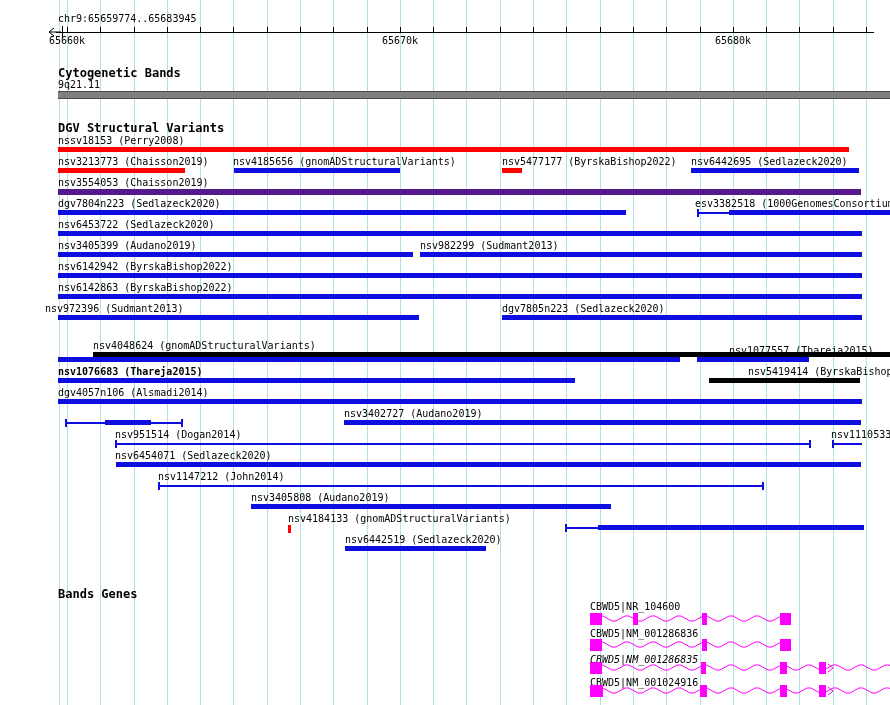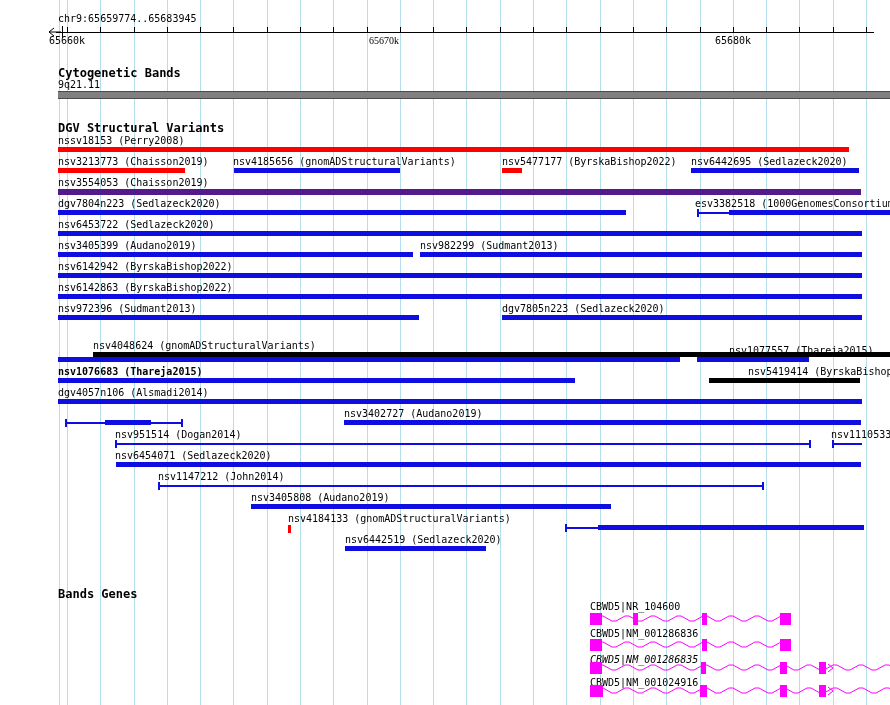--- a/index.html
+++ b/index.html
@@ -83,21 +83,21 @@
         <div class="rtick" style="left: 666px; top: 27px; height: 6px;"></div>
         <div class="rtick" style="left: 700px; top: 27px; height: 6px;"></div>
         <div class="rtick" style="left: 733px; top: 27px; height: 6px;"></div>
         <div class="rtick" style="left: 766px; top: 27px; height: 6px;"></div>
         <div class="rtick" style="left: 799px; top: 27px; height: 6px;"></div>
         <div class="rtick" style="left: 833px; top: 27px; height: 6px;"></div>
         <div class="rtick" style="left: 866px; top: 27px; height: 6px;"></div>
       </div>
     <div id="ruler-tick-labels">
         <div class="ticklbl" style="left: 47px;">65660k</div>
-        <div class="ticklbl" style="left: 364px; font-family: Liberation Serif, serif;">65670k</div>
+        <div class="ticklbl" style="left: 380px;">65670k</div>
         <div class="ticklbl" style="left: 713px;">65680k</div>
       </div>
   </div>
 
   <div class="ttl" style="left:58px;top:66px">Cytogenetic Bands</div>
   <div class="lbl" style="left:58px;top:79px">9q21.11</div>
   <div id="cyto-band"></div>
 
   <div class="ttl" style="left:58px;top:121px">DGV Structural Variants</div>
   <div id="dgv-rows">
@@ -139,21 +139,21 @@
       </div>
       <div class="trow" style="top: 261px;">
         <div class="vlabel" style="left: 58px;">nsv6142942 (ByrskaBishop2022)</div>
         <div class="vbar" style="left: 58px; width: 804px; top: 12px; height: 5px; background: rgb(14, 14, 224);"></div>
       </div>
       <div class="trow" style="top: 282px;">
         <div class="vlabel" style="left: 58px;">nsv6142863 (ByrskaBishop2022)</div>
         <div class="vbar" style="left: 58px; width: 804px; top: 12px; height: 5px; background: rgb(14, 14, 224);"></div>
       </div>
       <div class="trow" style="top: 303px;">
-        <div class="vlabel" style="left: 58px;">nsv972396 (Sudmant2013)</div>
+        <div class="vlabel" style="left: 45px;">nsv972396 (Sudmant2013)</div>
         <div class="vbar" style="left: 58px; width: 361px; top: 12px; height: 5px; background: rgb(14, 14, 224);"></div>
         <div class="vlabel" style="left: 502px;">dgv7805n223 (Sedlazeck2020)</div>
         <div class="vbar" style="left: 502px; width: 360px; top: 12px; height: 5px; background: rgb(14, 14, 224);"></div>
       </div>
       <div class="trow" style="top: 340px; margin-left: 35px;">
         <div class="vlabel" style="left: 58px;">nsv4048624 (gnomADStructuralVariants)</div>
         <div class="vbar" style="left: 58px; width: 804px; top: 12px; height: 5px; background: rgb(0, 0, 0);"></div>
       </div>
       <div class="trow" style="top: 345px;">
         <div class="vbar" style="left: 58px; width: 622px; top: 12px; height: 5px; background: rgb(14, 14, 224);"></div>

